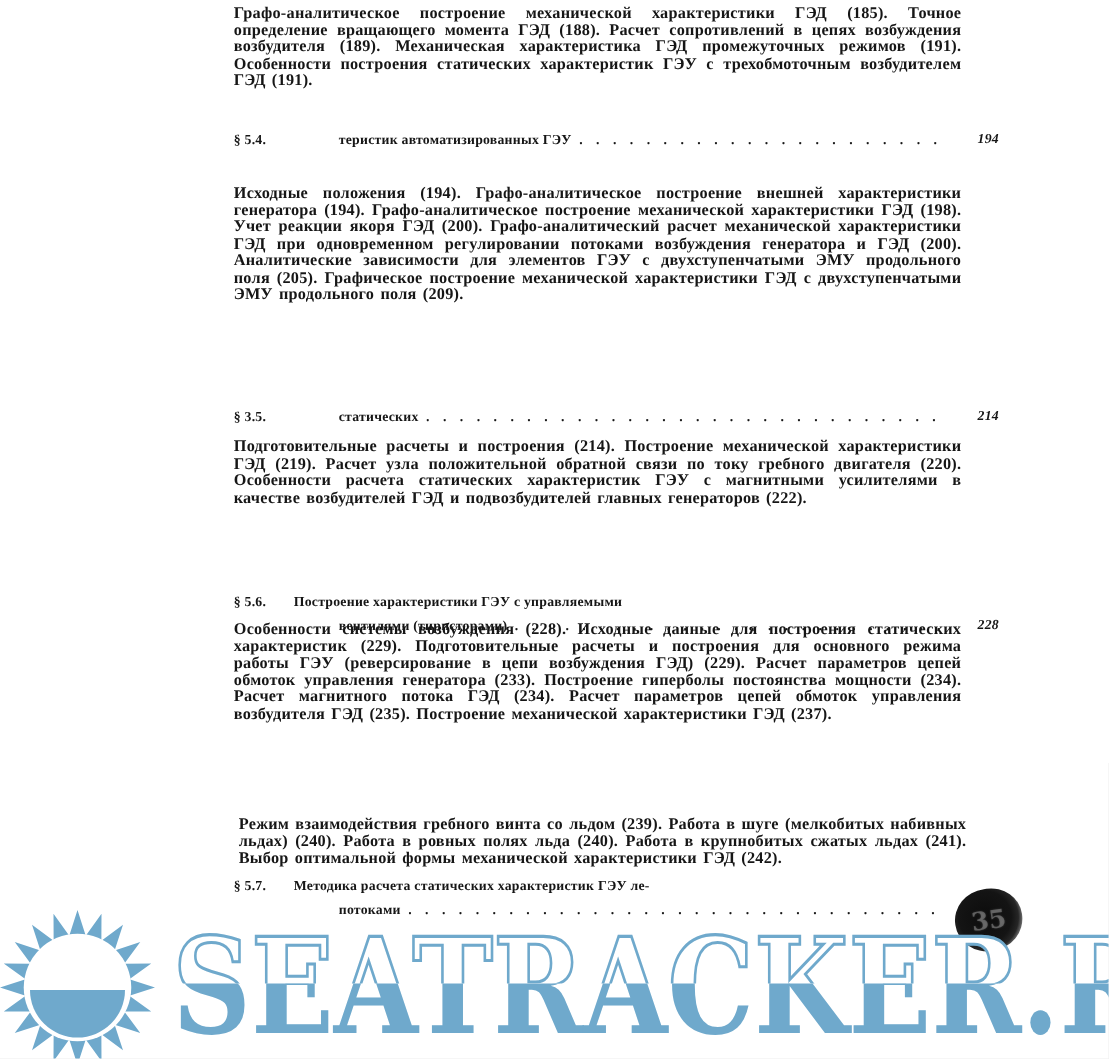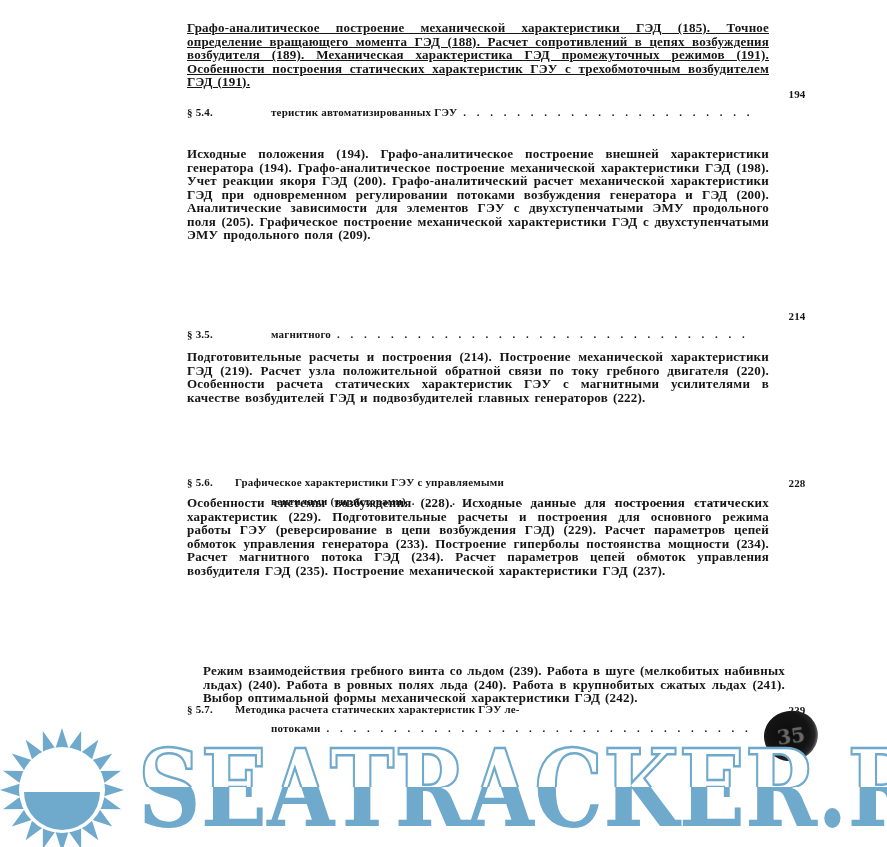--- a/index.html
+++ b/index.html
@@ -35,24 +35,25 @@
   .h-line2-text{white-space:nowrap;margin-left:36px;}
   .leader{
     flex:1 1 auto;
     overflow:hidden;
     white-space:nowrap;
     margin:0 10px 0 6px;
     letter-spacing:4px;
   }
   .pageno{
     position:absolute;
-    right:0;bottom:18px;
+    right:0;bottom:1px;
     width:30px;
     font-weight:700;
-    text-align:center;
+    text-align:left;
+    font-style:italic;
   }
   
   .stamp{
     position:absolute;
     left:764px;top:711px;
     width:54px;height:50px;
     border-radius:50% 48% 52% 50%;
     background:radial-gradient(circle at 45% 45%, #0c0c0c 0%, #141414 52%, #262626 66%, rgba(30,30,30,.65) 74%, rgba(40,40,40,0) 86%);
     transform:rotate(-8deg);
     display:flex;align-items:center;justify-content:center;
@@ -84,55 +85,55 @@
     -webkit-text-stroke:2.5px var(--wm-blue);
     clip-path:inset(-20px -20px 52% -20px);
   }
   .wm-sun{position:absolute;left:-6px;top:726px;width:136px;height:130px;}
 </style>
 </head>
 <body>
 
 <div id="page">
 
-  <p class="detail col" style="top:21px;margin:0;text-decoration:underline;">Графо-аналитическое построение механической характеристики ГЭД (185). Точное определение вращающего момента ГЭД (188). Расчет сопротивлений в цепях возбуждения возбудителя (189). Механическая характеристика ГЭД промежуточных режимов (191). Особенности построения статических характеристик ГЭУ с трехобмоточным возбудителем ГЭД (191).</p>
+  <p class="detail col" style="top:3px;margin:0;">Графо-аналитическое построение механической характеристики ГЭД (185). Точное определение вращающего момента ГЭД (188). Расчет сопротивлений в цепях возбуждения возбудителя (189). Механическая характеристика ГЭД промежуточных режимов (191). Особенности построения статических характеристик ГЭУ с трехобмоточным возбудителем ГЭД (191).</p>
 
   <div class="heading col" style="top:103px;">
     <div class="h-row">
       <span class="h-label">§ 5.4.</span>
       <span class="h-body">
         <span class="h-line2">
           <span class="h-line2-text">теристик автоматизированных ГЭУ</span>
           <span class="leader">. . . . . . . . . . . . . . . . . . . . . . . . . . . . . . . . . . . . . . . . . . . . .</span>
         </span>
       </span>
     </div>
     <span class="pageno">194</span>
   </div>
   <p class="detail col" style="top:147px;margin:0;">Исходные положения (194). Графо-аналитическое построение внешней характеристики генератора (194). Графо-аналитическое построение механической характеристики ГЭД (198). Учет реакции якоря ГЭД (200). Графо-аналитический расчет механической характеристики ГЭД при одновременном регулировании потоками возбуждения генератора и ГЭД (200). Аналитические зависимости для элементов ГЭУ с двухступенчатыми ЭМУ продольного поля (205). Графическое построение механической характеристики ГЭД с двухступенчатыми ЭМУ продольного поля (209).</p>
 
   <div class="heading col" style="top:306px;">
     <div class="h-row">
       <span class="h-label">§ 3.5.</span>
       <span class="h-body">
         <span class="h-line2">
-          <span class="h-line2-text">магнитного</span>
+          <span class="h-line2-text">статических</span>
           <span class="leader">. . . . . . . . . . . . . . . . . . . . . . . . . . . . . . . . . . . . . . . . . . . . .</span>
         </span>
       </span>
     </div>
     <span class="pageno">214</span>
   </div>
   <p class="detail col" style="top:350px;margin:0;">Подготовительные расчеты и построения (214). Построение механической характеристики ГЭД (219). Расчет узла положительной обратной связи по току гребного двигателя (220). Особенности расчета статических характеристик ГЭУ с магнитными усилителями в качестве возбудителей ГЭД и подвозбудителей главных генераторов (222).</p>
 
   <div class="heading col" style="top:436px;">
     <div class="h-row">
       <span class="h-label">§ 5.6.</span>
       <span class="h-body">
-        <span>Графическое характеристики ГЭУ с управляемыми</span>
+        <span>Построение характеристики ГЭУ с управляемыми</span>
         <span class="h-line2">
           <span class="h-line2-text">вентилями (тиристорами)</span>
           <span class="leader">. . . . . . . . . . . . . . . . . . . . . . . . . . . . . . . . . . . . . . . . . . . . .</span>
         </span>
       </span>
     </div>
     <span class="pageno">228</span>
   </div>
   <p class="detail col" style="top:496px;margin:0;">Особенности системы возбуждения (228). Исходные данные для построения статических характеристик (229). Подготовительные расчеты и построения для основного режима работы ГЭУ (реверсирование в цепи возбуждения ГЭД) (229). Расчет параметров цепей обмоток управления генератора (233). Построение гиперболы постоянства мощности (234). Расчет магнитного потока ГЭД (234). Расчет параметров цепей обмоток управления возбудителя ГЭД (235). Построение механической характеристики ГЭД (237).</p>
 
@@ -142,21 +143,21 @@
       <span class="h-body">
         <span>Методика расчета статических характеристик ГЭУ ле-</span>
         <span class="h-line2">
           <span class="h-line2-text">потоками</span>
           <span class="leader">. . . . . . . . . . . . . . . . . . . . . . . . . . . . . . . . . . . . . . . . . . . . .</span>
         </span>
       </span>
     </div>
     <span class="pageno">239</span>
   </div>
-  <p class="detail col" style="top:648px;margin:16px;">Режим взаимодействия гребного винта со льдом (239). Работа в шуге (мелкобитых набивных льдах) (240). Работа в ровных полях льда (240). Работа в крупнобитых сжатых льдах (241). Выбор оптимальной формы механической характеристики ГЭД (242).</p>
+  <p class="detail col" style="top:648px;margin:4px;">Режим взаимодействия гребного винта со льдом (239). Работа в шуге (мелкобитых набивных льдах) (240). Работа в ровных полях льда (240). Работа в крупнобитых сжатых льдах (241). Выбор оптимальной формы механической характеристики ГЭД (242).</p>
 
   <div class="stamp">
     <span>35</span>
   </div>
 
   <svg class="wm-sun" viewBox="0 0 136 130">
     <polygon id="sun-rays" fill="#6FA9CC" points="68.0,2.0 74.6,22.5 87.2,5.0 87.1,26.6 104.4,13.8 97.7,34.3 118.2,27.6 105.4,44.9 127.0,44.8 109.5,57.4 130.0,64.0 109.5,70.6 127.0,83.2 105.4,83.1 118.2,100.4 97.7,93.7 104.4,114.2 87.1,101.4 87.2,123.0 74.6,105.5 68.0,126.0 61.4,105.5 48.8,123.0 48.9,101.4 31.6,114.2 38.3,93.7 17.8,100.4 30.6,83.1 9.0,83.2 26.5,70.6 6.0,64.0 26.5,57.4 9.0,44.8 30.6,44.9 17.8,27.6 38.3,34.3 31.6,13.8 48.9,26.6 48.8,5.0 61.4,22.5"></polygon>
     <circle cx="68" cy="64" r="43" fill="#ffffff"></circle>
     <path d="M 30 62 A 38 38 0 0 1 106 62 L 30 62 Z" fill="#ffffff"></path>
     <path d="M 30 66 A 38 38 0 0 0 106 66 L 30 66 Z" fill="#6FA9CC"></path>

